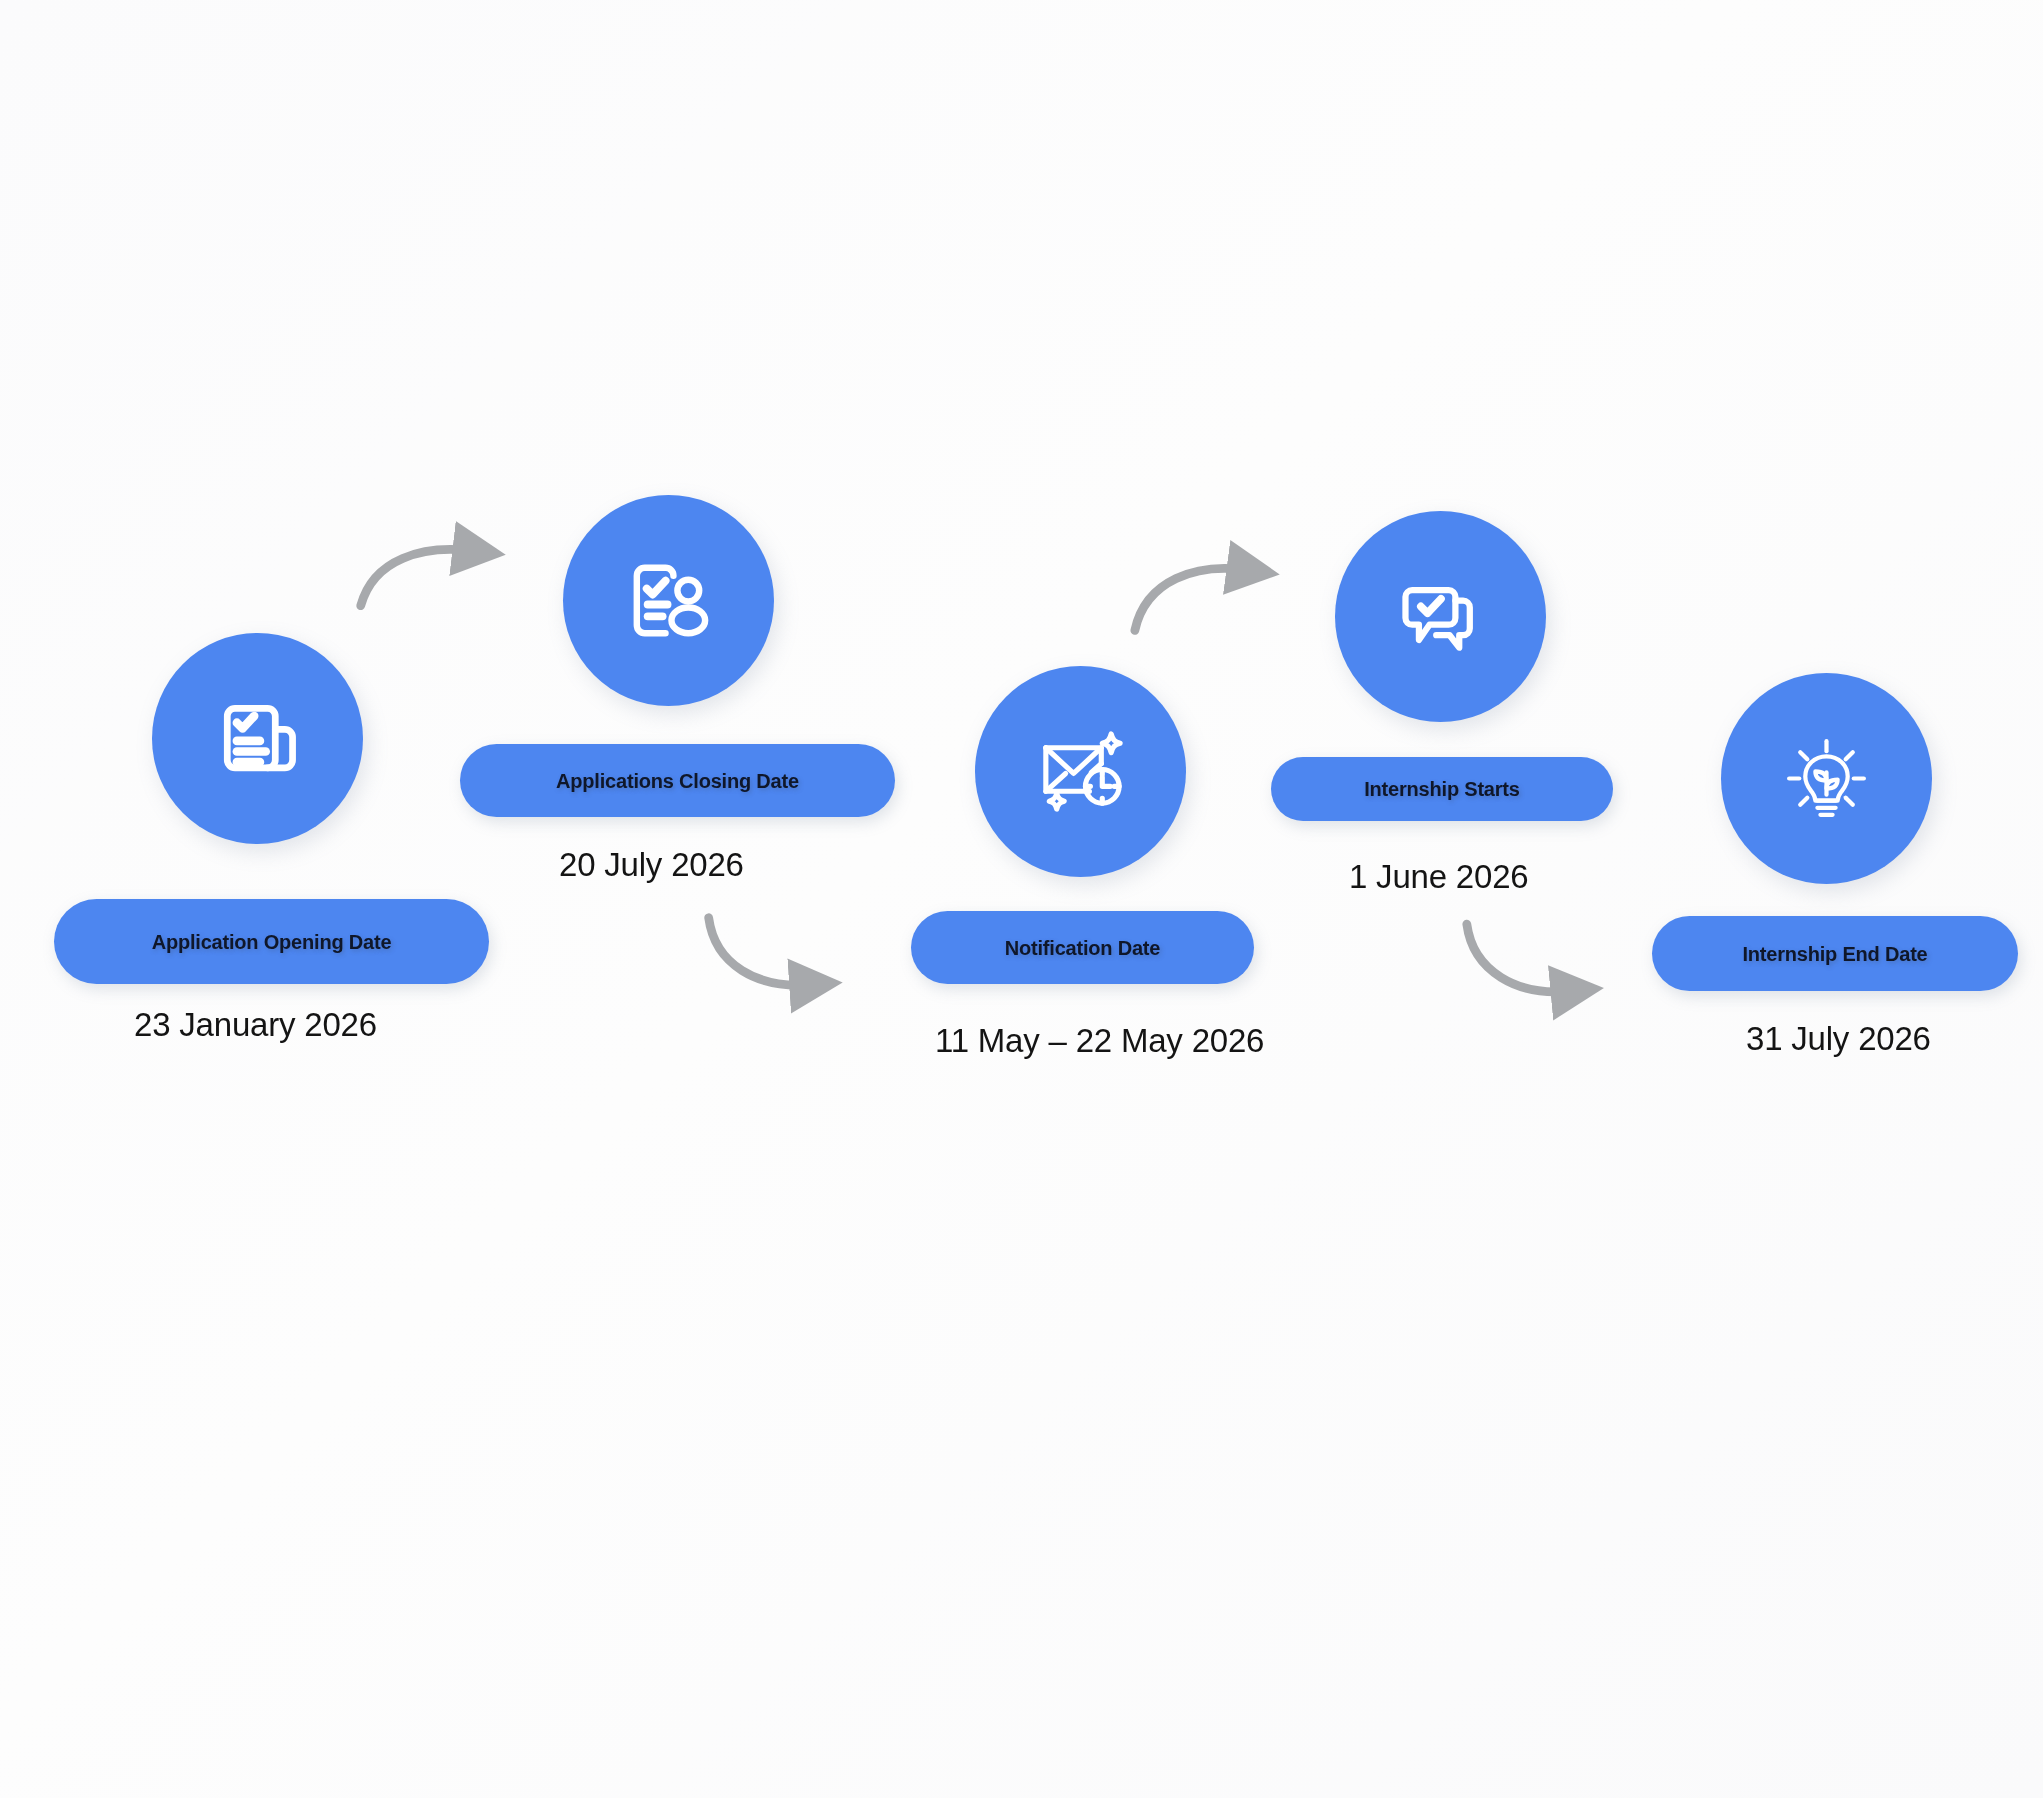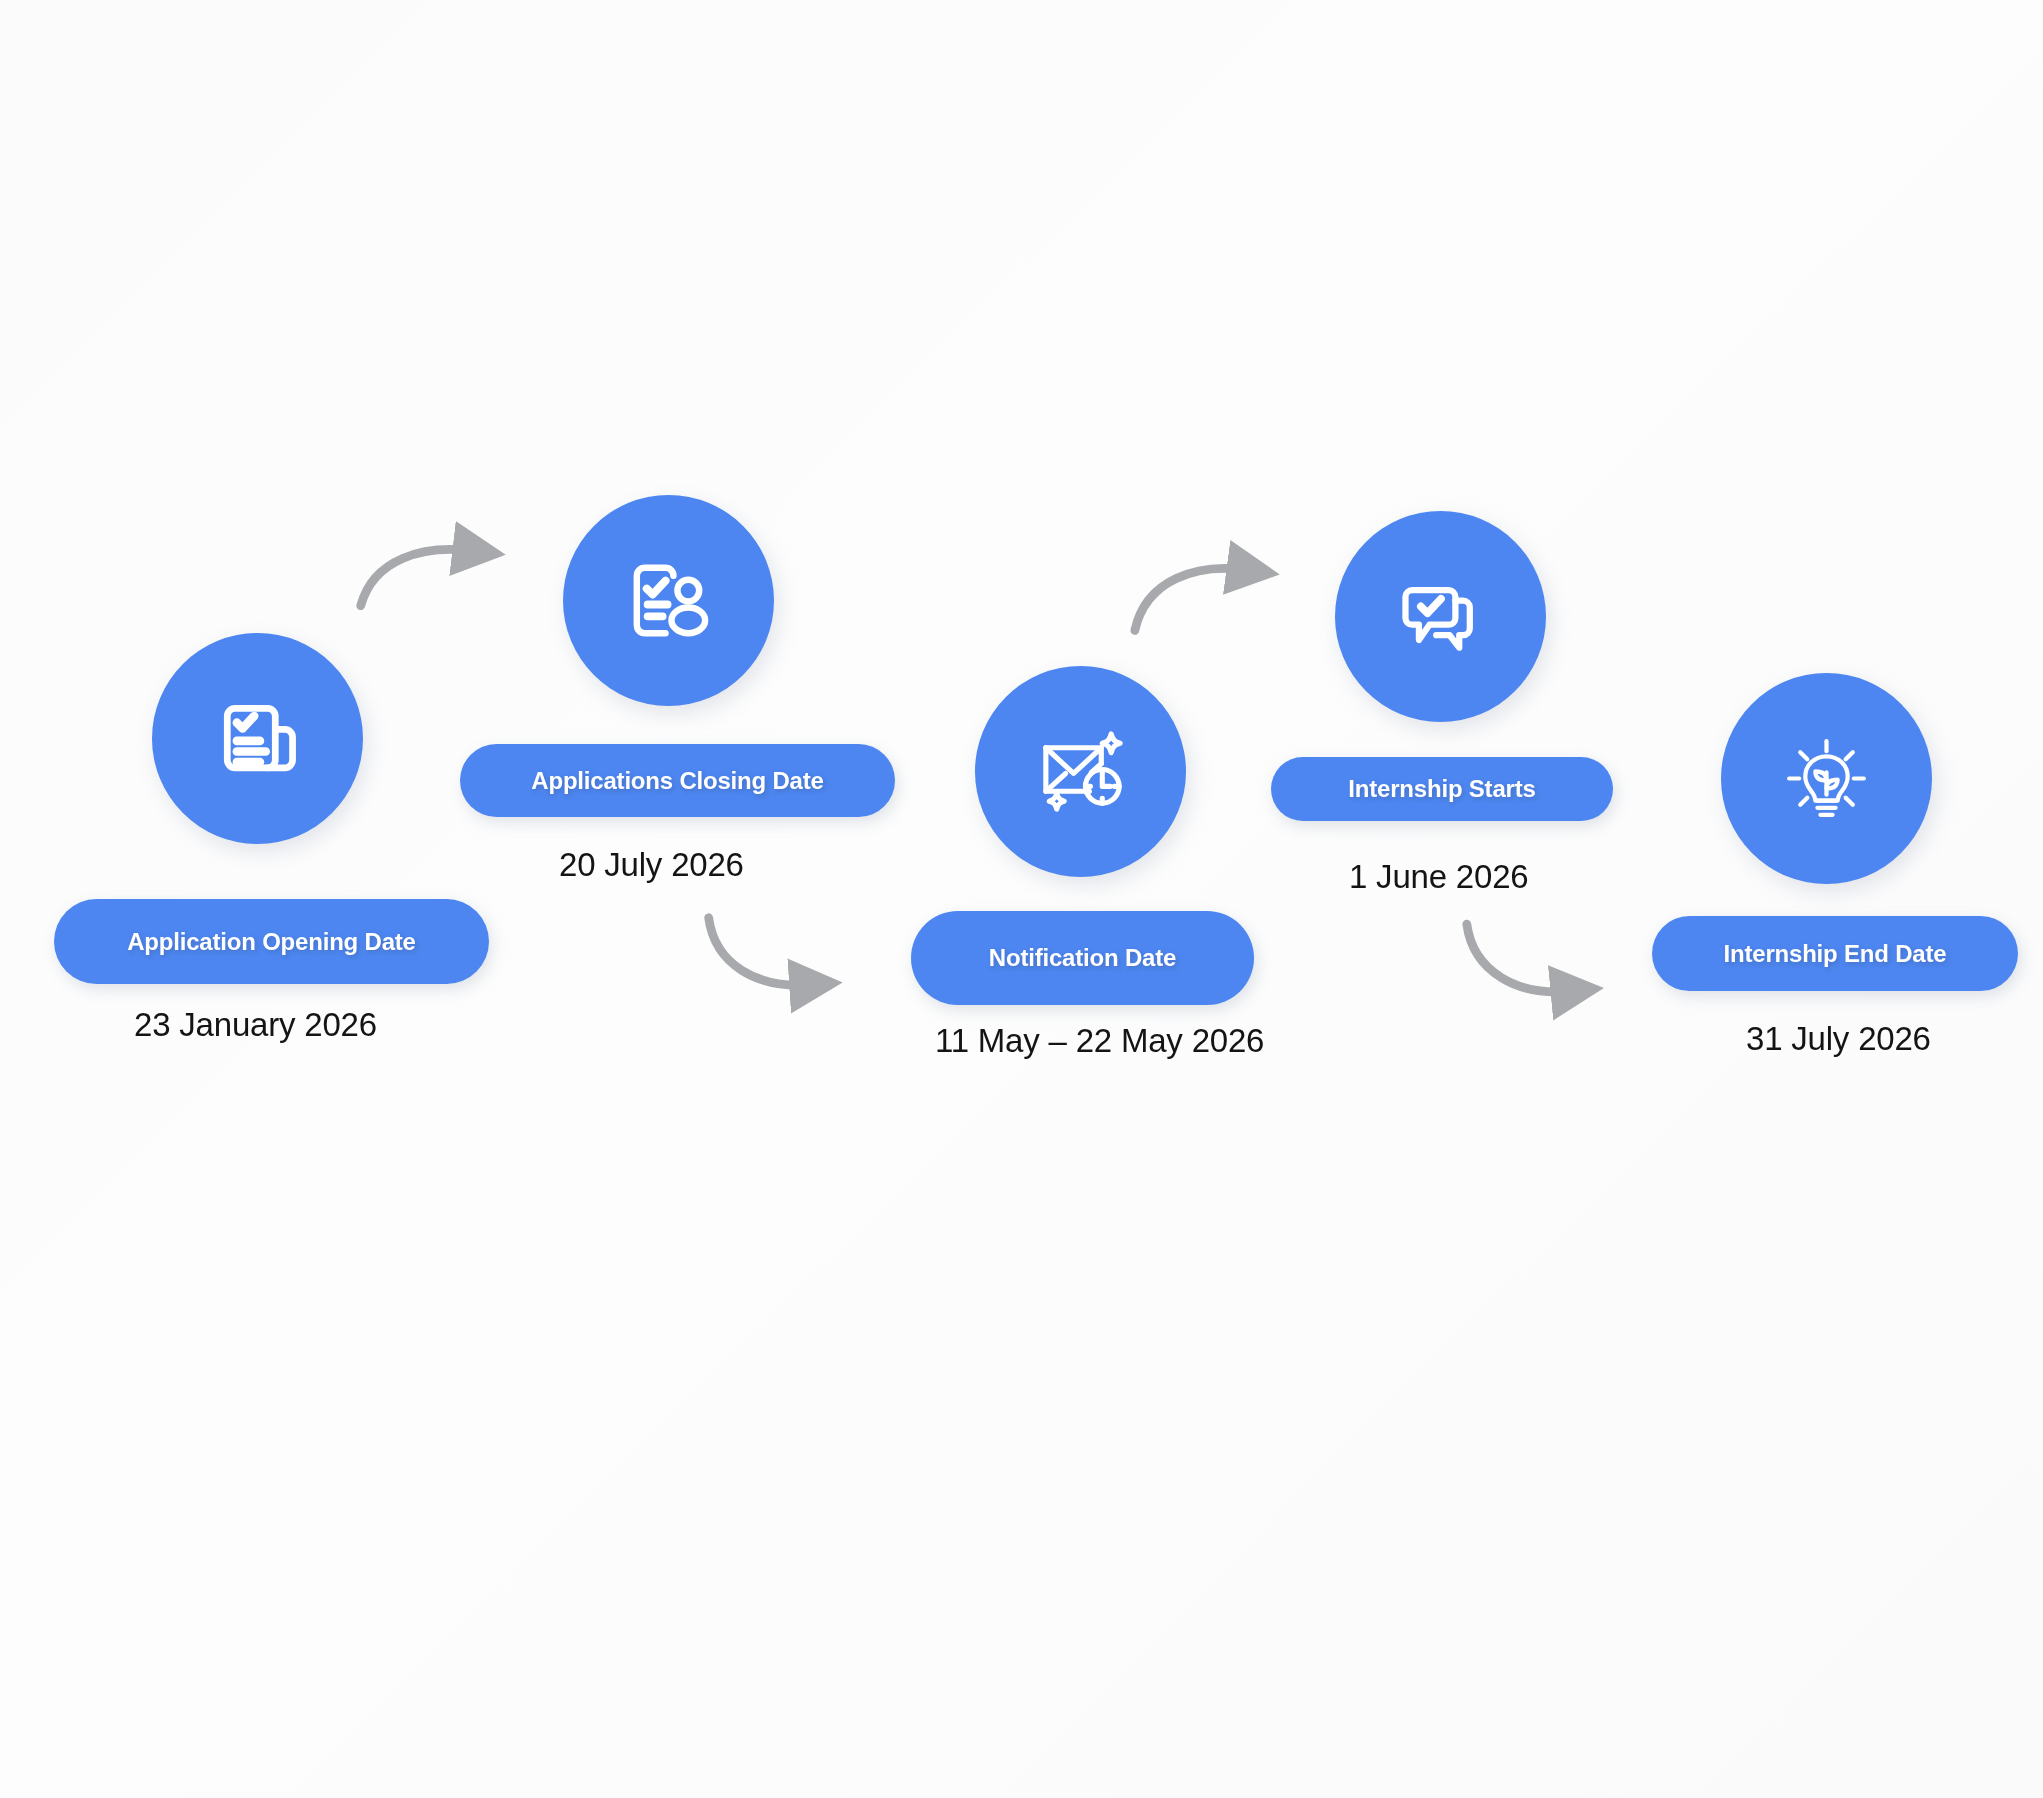--- a/index.html
+++ b/index.html
@@ -53,23 +53,23 @@
     display: flex;
     align-items: center;
     justify-content: center;
     border-radius: 797px;
     box-shadow: 3.2px 5.6px 14.4px rgba(120, 135, 160, 0.22);
     white-space: nowrap;
     box-sizing: border-box;
   }
 
   .pill-label {
-    color: #ffffff;
+    color: #0f172a;
     font-weight: bold;
-    font-size: 24px;
+    font-size: 20px;
     letter-spacing: -0.2px;
     text-shadow: 1.6px 2.4px 4px rgba(60, 80, 120, 0.35);
     line-height: 1;
   }
 
   .date {
     position: absolute;
     color: #141414;
     font-size: 33px;
     white-space: nowrap;
@@ -162,21 +162,21 @@
           <path d="M71 42 l-10 9"></path>
           <circle cx="72" cy="65" r="17"></circle>
           <path d="M72 56 v9 h8"></path>
           <path d="M72 48 v5 M72 77 v5 M55 65 h5 M84 65 h5"></path>
           <path d="M81 12 c1.5 6 3.5 8 9 9.5 c-5.5 1.5 -7.5 3.5 -9 9.5 c-1.5 -6 -3.5 -8 -9 -9.5 c5.5 -1.5 7.5 -3.5 9 -9.5 z"></path>
           <path d="M26 72 c1.2 5 3 6.6 7.5 8 c-4.5 1.3 -6.3 3 -7.5 8 c-1.2 -5 -3 -6.7 -7.5 -8 c4.5 -1.4 6.3 -3 7.5 -8 z"></path>
         </svg>
       </span>
     </div>
 
-    <div class="pill" style="left:911px; top:911px; width:343px; height:94px; background:#4d86f0;">
+    <div class="pill" style="left:911px; top:911px; width:343px; height:73px; background:#4d86f0;">
       <span class="pill-label">Notification Date</span>
     </div>
 
     <div class="date" style="left:935px; top:1024px;">11 May – 22 May 2026</div>
   </div>
 
   <div class="node">
 
     <div class="circle" style="left:1335px; top:511px; width:211px; height:211px; background:#4d86f0;">
       <span>

